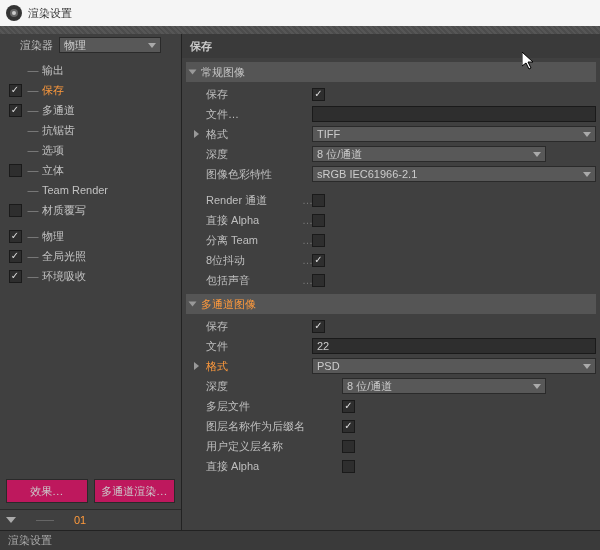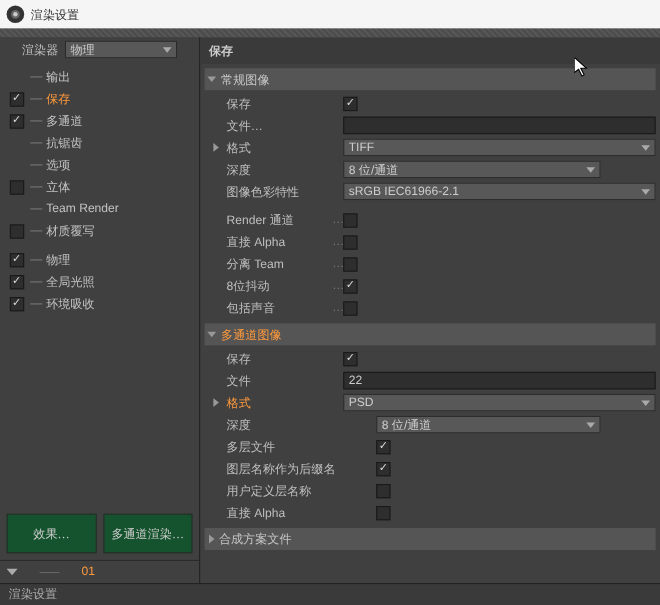--- a/index.html
+++ b/index.html
@@ -14,21 +14,21 @@
   .row-header { display: flex; align-items: center; height: 22px; padding: 0 20px; gap: 6px; background: #404040; }
   .dropdown-arrow { width: 0; height: 0; border-left: 4px solid transparent; border-right: 4px solid transparent; border-top: 5px solid #aaa; margin-left: 4px; }
   .cats { flex: 1; overflow: auto; padding-top: 4px; }
   .cat-item { display: flex; align-items: center; height: 20px; padding-left: 6px; gap: 0; }
   .cat-item .cb-col { width: 18px; display: flex; justify-content: center; }
   .cat-item .dash { width: 18px; color: #888; text-align: center; }
   .cat-item .lbl { color: #c2c2c2; }
   .cat-item .lbl.active { color: #ff9a3c; }
   .cat-sep { height: 6px; }
   .left-buttons { display: flex; gap: 6px; padding: 6px; }
-  .btn { flex: 1; height: 36px; background: #14532d; border: 1px solid #2a2a2a; color: #ccc; display: flex; align-items: center; justify-content: center; cursor: pointer; font-family: Liberation Serif, serif; }
+  .btn { flex: 1; height: 24px; background: #be185d; border: 1px solid #2a2a2a; color: #ccc; display: flex; align-items: center; justify-content: center; cursor: pointer; font-family: Liberation Serif, serif; }
   .left-bottom { padding: 4px 6px; border-top: 1px solid #2a2a2a; display: flex; align-items: center; gap: 20px; }
   .expand-icon { width: 0; height: 0; border-left: 5px solid transparent; border-right: 5px solid transparent; border-top: 6px solid #aaa; }
   .left-bottom .name01 { color: #ff9a3c; }
   .panel-title { height: 24px; background: #3a3a3a; color: #ccc; display: flex; align-items: center; padding: 0 8px; font-weight: bold; }
   .panel-body { flex: 1; overflow: auto; }
   .group-header { height: 20px; background: #555; display: flex; align-items: center; color: #c6c6c6; gap: 4px; padding-left: 4px; margin: 4px 4px 2px 4px; }
   .group-header.orange { color: #ff9a3c; text-align: right; }
   .tw { width: 0; height: 0; border-top: 4px solid transparent; border-bottom: 4px solid transparent; border-left: 5px solid #999; transform: rotate(90deg); margin-right: 2px; }
   .field { display: flex; align-items: center; height: 20px; padding: 1px 4px 1px 12px; }
   .field .twist-col { width: 12px; display: flex; align-items: center; }
@@ -324,24 +324,20 @@
         </div>
       <div class="field">
           <span class="twist-col"></span>
           <span class="label-col" style="width:126px">直接 Alpha</span>
           <span class="dots"></span>
           <span class="val-col">
             <span class="checkbox"></span>
           </span>
         </div>
 
-      <div class="group-header">
-        <span class="twist-right" style="transform:none"></span>
-        <span>合成方案文件</span>
-      </div>
     </div>
   </div>
 </div>
 
 <div class="statusbar">
   <span>渲染设置</span>
 </div>
 
 <svg class="cursor" width="16" height="20">
     <path d="M0 0 L0 14 L4 11 L7 17 L9 16 L6 10 L11 10 Z" fill="#fff" stroke="#000" stroke-width="1"></path>

